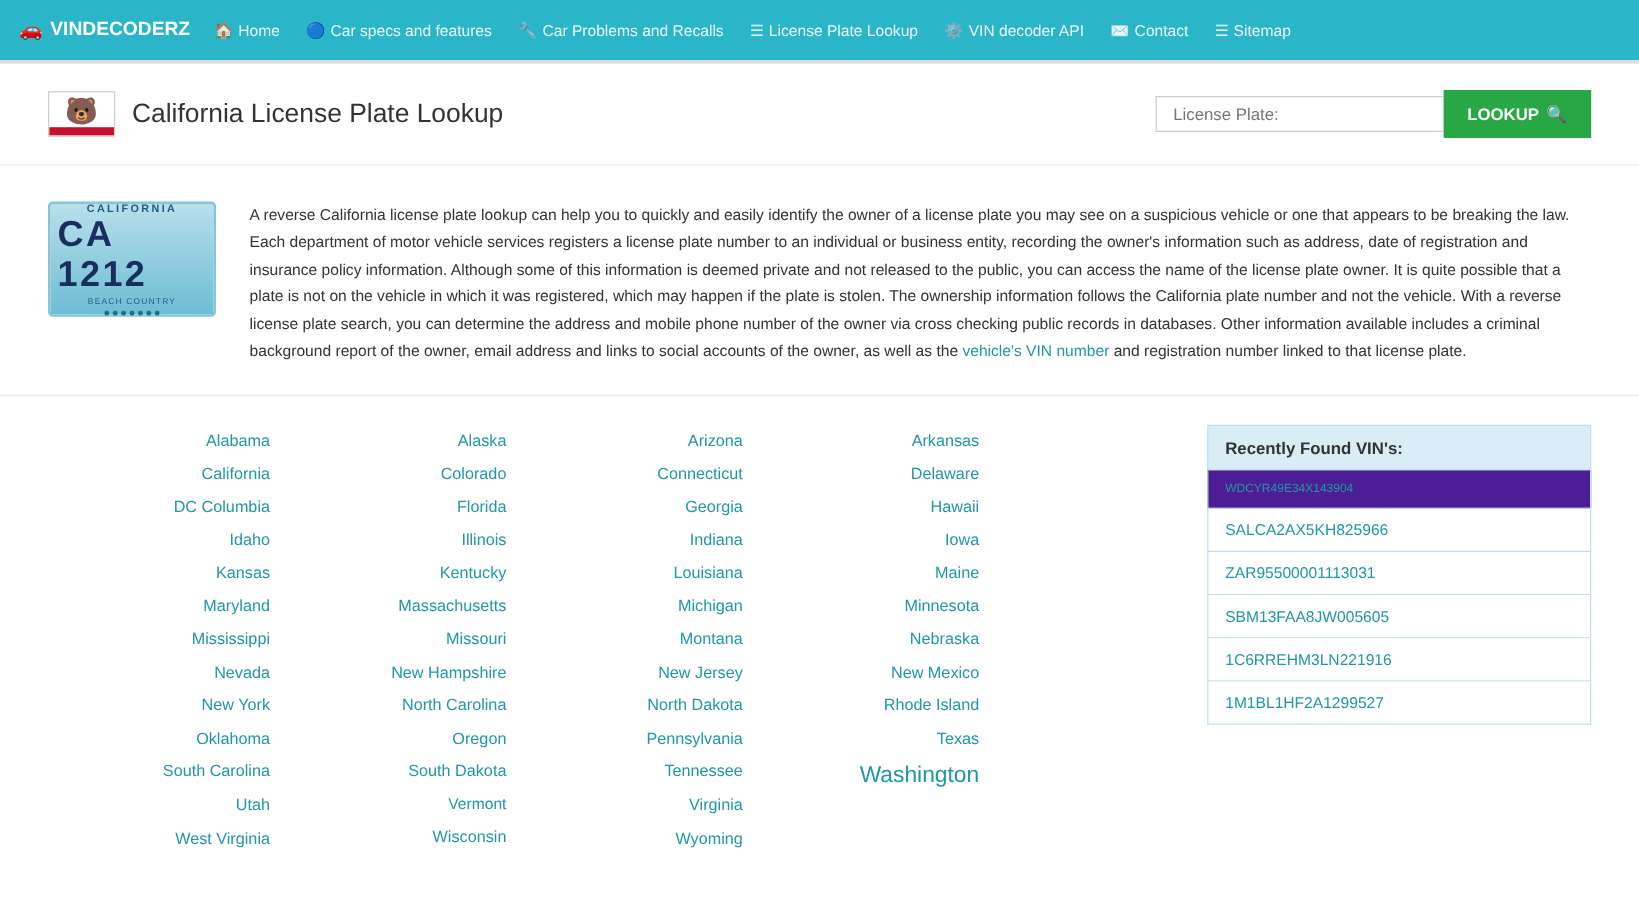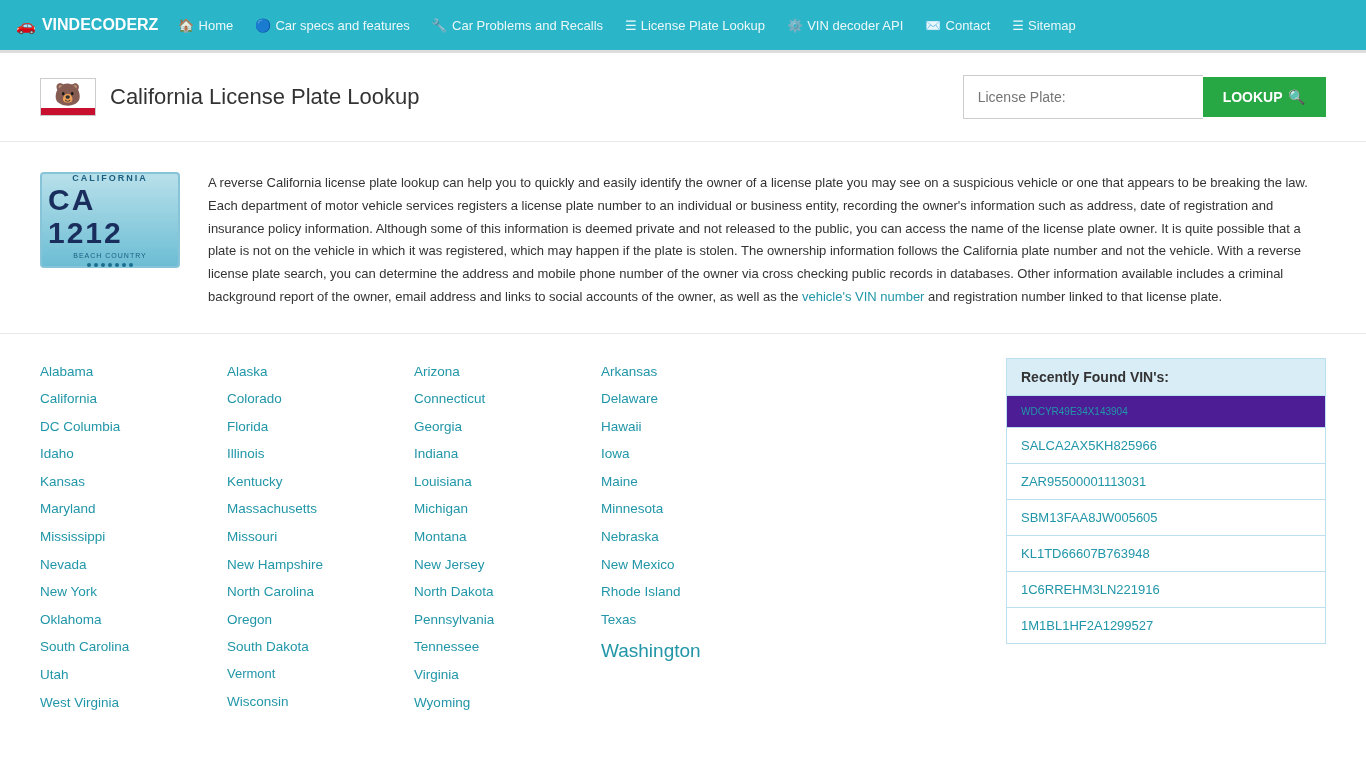--- a/index.html
+++ b/index.html
@@ -48,21 +48,21 @@
 <div style="display:flex;align-items:center;justify-content:space-between;padding:22px 40px;border-bottom:1px solid #e8e8e8;">
   <div style="display:flex;align-items:center;gap:14px;">
 
     <div style="width:56px;height:38px;background:#fff;border:1px solid #ccc;position:relative;overflow:hidden;display:flex;flex-direction:column;align-items:center;justify-content:center;">
       <div style="position:absolute;bottom:0;left:0;right:0;height:7px;background:#c8102e;"></div>
       <span style="font-size:22px;margin-bottom:4px;">🐻</span>
     </div>
     <h1 style="font-size:22px;font-weight:500;color:#333;">California License Plate Lookup</h1>
   </div>
   <div style="display:flex;align-items:center;">
-    <input type="text" style="border-top: 1px solid rgb(204, 204, 204); border-bottom: 1px solid rgb(204, 204, 204); border-left: 1px solid rgb(204, 204, 204); border-image: initial; padding: 8px 14px; font-size: 14px; width: 240px; height: 44px; outline: none; color: rgb(153, 153, 153); border-right: none;" placeholder="License Plate:">
+    <input type="text" style="border-top: 1px solid rgb(204, 204, 204); border-bottom: 1px solid rgb(204, 204, 204); border-left: 1px solid rgb(204, 204, 204); border-image: initial; padding: 8px 14px; font-size: 14px; width: 240px; height: 30px; outline: none; color: rgb(153, 153, 153); border-right: none;" placeholder="License Plate:">
     <button style="background:#28a745;color:#fff;border:none;padding:0 20px;height:40px;font-size:14px;font-weight:bold;cursor:pointer;display:flex;align-items:center;gap:6px;">
       <span>LOOKUP</span>
       <span>🔍</span>
     </button>
   </div>
 </div>
 
 <div style="padding:30px 40px 24px 40px;border-bottom:1px solid #e8e8e8;">
   <div style="display:flex;gap:28px;align-items:flex-start;">
 
@@ -82,21 +82,21 @@
     </div>
 
     <div style="font-size:13px;line-height:1.75;color:#333;flex:1;">
       <span>A reverse California license plate lookup can help you to quickly and easily identify the owner of a license plate you may see on a suspicious vehicle or one that appears to be breaking the law. Each department of motor vehicle services registers a license plate number to an individual or business entity, recording the owner's information such as address, date of registration and insurance policy information. Although some of this information is deemed private and not released to the public, you can access the name of the license plate owner. It is quite possible that a plate is not on the vehicle in which it was registered, which may happen if the plate is stolen. The ownership information follows the California plate number and not the vehicle. With a reverse license plate search, you can determine the address and mobile phone number of the owner via cross checking public records in databases. Other information available includes a criminal background report of the owner, email address and links to social accounts of the owner, as well as the </span><a href="#" style="color:#2196a8;text-decoration:none;">vehicle's VIN number</a><span> and registration number linked to that license plate.</span>
     </div>
   </div>
 </div>
 
 <div style="padding:24px 40px;display:flex;gap:24px;align-items:flex-start;">
   <div style="flex:1;">
-    <div style="display:grid;grid-template-columns:repeat(4,185px);gap:2px;">
+    <div style="display:grid;grid-template-columns:repeat(4,185px);gap:12px;text-align:right;">
 
       <div id="col0">
           <a href="#" style="display: block; color: rgb(33, 150, 168); text-decoration: none; padding: 3px 0px; font-size: 13.5px; line-height: 1.6;">Alabama</a>
           <a href="#" style="display: block; color: rgb(33, 150, 168); text-decoration: none; padding: 3px 0px; font-size: 13.5px; line-height: 1.6;">California</a>
           <a href="#" style="display: block; color: rgb(33, 150, 168); text-decoration: none; padding: 3px 0px; font-size: 13.5px; line-height: 1.6;">DC Columbia</a>
           <a href="#" style="display: block; color: rgb(33, 150, 168); text-decoration: none; padding: 3px 0px; font-size: 13.5px; line-height: 1.6;">Idaho</a>
           <a href="#" style="display: block; color: rgb(33, 150, 168); text-decoration: none; padding: 3px 0px; font-size: 13.5px; line-height: 1.6;">Kansas</a>
           <a href="#" style="display: block; color: rgb(33, 150, 168); text-decoration: none; padding: 3px 0px; font-size: 13.5px; line-height: 1.6;">Maryland</a>
           <a href="#" style="display: block; color: rgb(33, 150, 168); text-decoration: none; padding: 3px 0px; font-size: 13.5px; line-height: 1.6;">Mississippi</a>
           <a href="#" style="display: block; color: rgb(33, 150, 168); text-decoration: none; padding: 3px 0px; font-size: 13.5px; line-height: 1.6;">Nevada</a>
@@ -155,18 +155,17 @@
     </div>
   </div>
 
   <div style="width:320px;flex-shrink:0;">
     <div style="background:#d9edf7;border:1px solid #bce0f0;padding:10px 14px;font-size:14px;font-weight:bold;color:#333;">Recently Found VIN's:</div>
     <div id="vin-list">
         <div style="border-right: 1px solid rgb(188, 224, 240); border-bottom: 1px solid rgb(188, 224, 240); border-left: 1px solid rgb(188, 224, 240); border-image: initial; border-top: none; padding: 10px 14px; font-size: 10px; color: rgb(33, 150, 168); cursor: pointer; background: #4c1d95;">WDCYR49E34X143904</div>
         <div style="border-right: 1px solid rgb(188, 224, 240); border-bottom: 1px solid rgb(188, 224, 240); border-left: 1px solid rgb(188, 224, 240); border-image: initial; border-top: none; padding: 10px 14px; font-size: 13px; color: rgb(33, 150, 168); cursor: pointer; background: rgb(255, 255, 255);">SALCA2AX5KH825966</div>
         <div style="border-right: 1px solid rgb(188, 224, 240); border-bottom: 1px solid rgb(188, 224, 240); border-left: 1px solid rgb(188, 224, 240); border-image: initial; border-top: none; padding: 10px 14px; font-size: 13px; color: rgb(33, 150, 168); cursor: pointer; background: rgb(255, 255, 255);">ZAR95500001113031</div>
         <div style="border-right: 1px solid rgb(188, 224, 240); border-bottom: 1px solid rgb(188, 224, 240); border-left: 1px solid rgb(188, 224, 240); border-image: initial; border-top: none; padding: 10px 14px; font-size: 13px; color: rgb(33, 150, 168); cursor: pointer; background: rgb(255, 255, 255);">SBM13FAA8JW005605</div>
-        <div style="border-right: 1px solid rgb(188, 224, 240); border-bottom: 1px solid rgb(188, 224, 240); border-left: 1px solid rgb(188, 224, 240); border-image: initial; border-top: none; padding: 10px 14px; font-size: 13px; color: rgb(33, 150, 168); cursor: pointer; background: rgb(255, 255, 255);">KL1TD66607B763948</div>
         <div style="border-right: 1px solid rgb(188, 224, 240); border-bottom: 1px solid rgb(188, 224, 240); border-left: 1px solid rgb(188, 224, 240); border-image: initial; border-top: none; padding: 10px 14px; font-size: 13px; color: rgb(33, 150, 168); cursor: pointer; background: rgb(255, 255, 255);">1C6RREHM3LN221916</div>
         <div style="border-right: 1px solid rgb(188, 224, 240); border-bottom: 1px solid rgb(188, 224, 240); border-left: 1px solid rgb(188, 224, 240); border-image: initial; border-top: none; padding: 10px 14px; font-size: 13px; color: rgb(33, 150, 168); cursor: pointer; background: rgb(255, 255, 255);">1M1BL1HF2A1299527</div>
       </div>
   </div>
 </div>
 
 </body></html>

